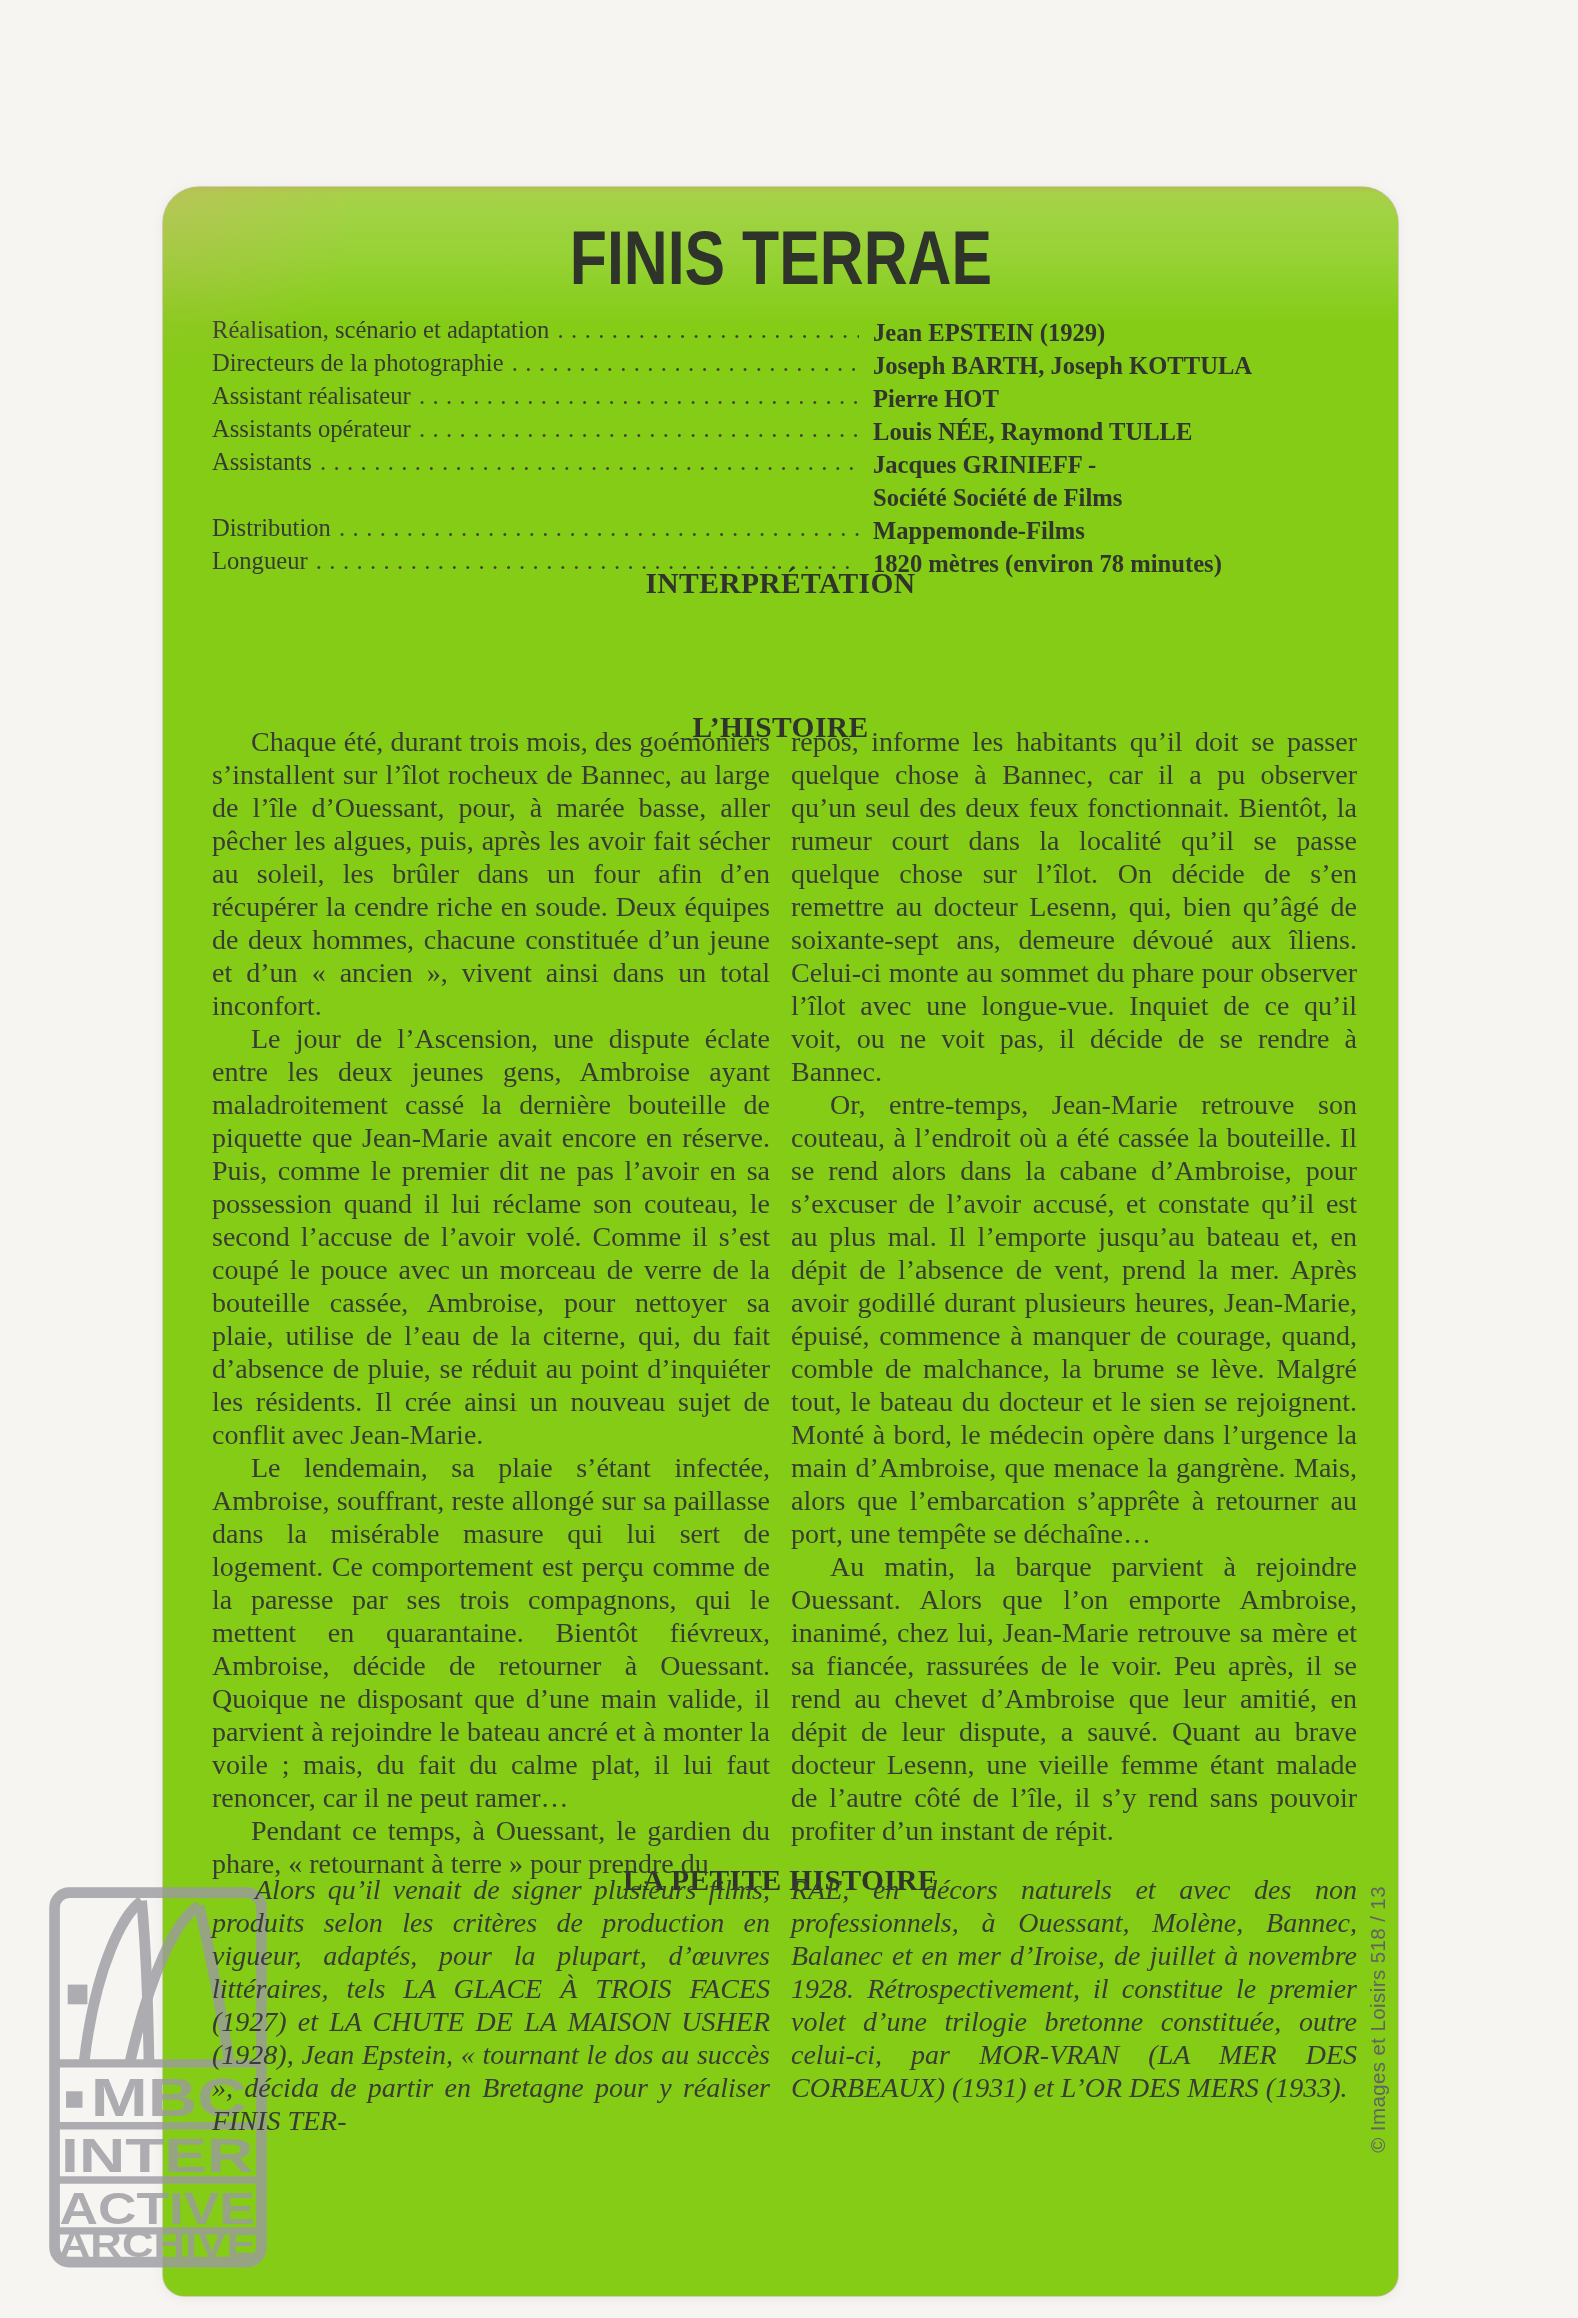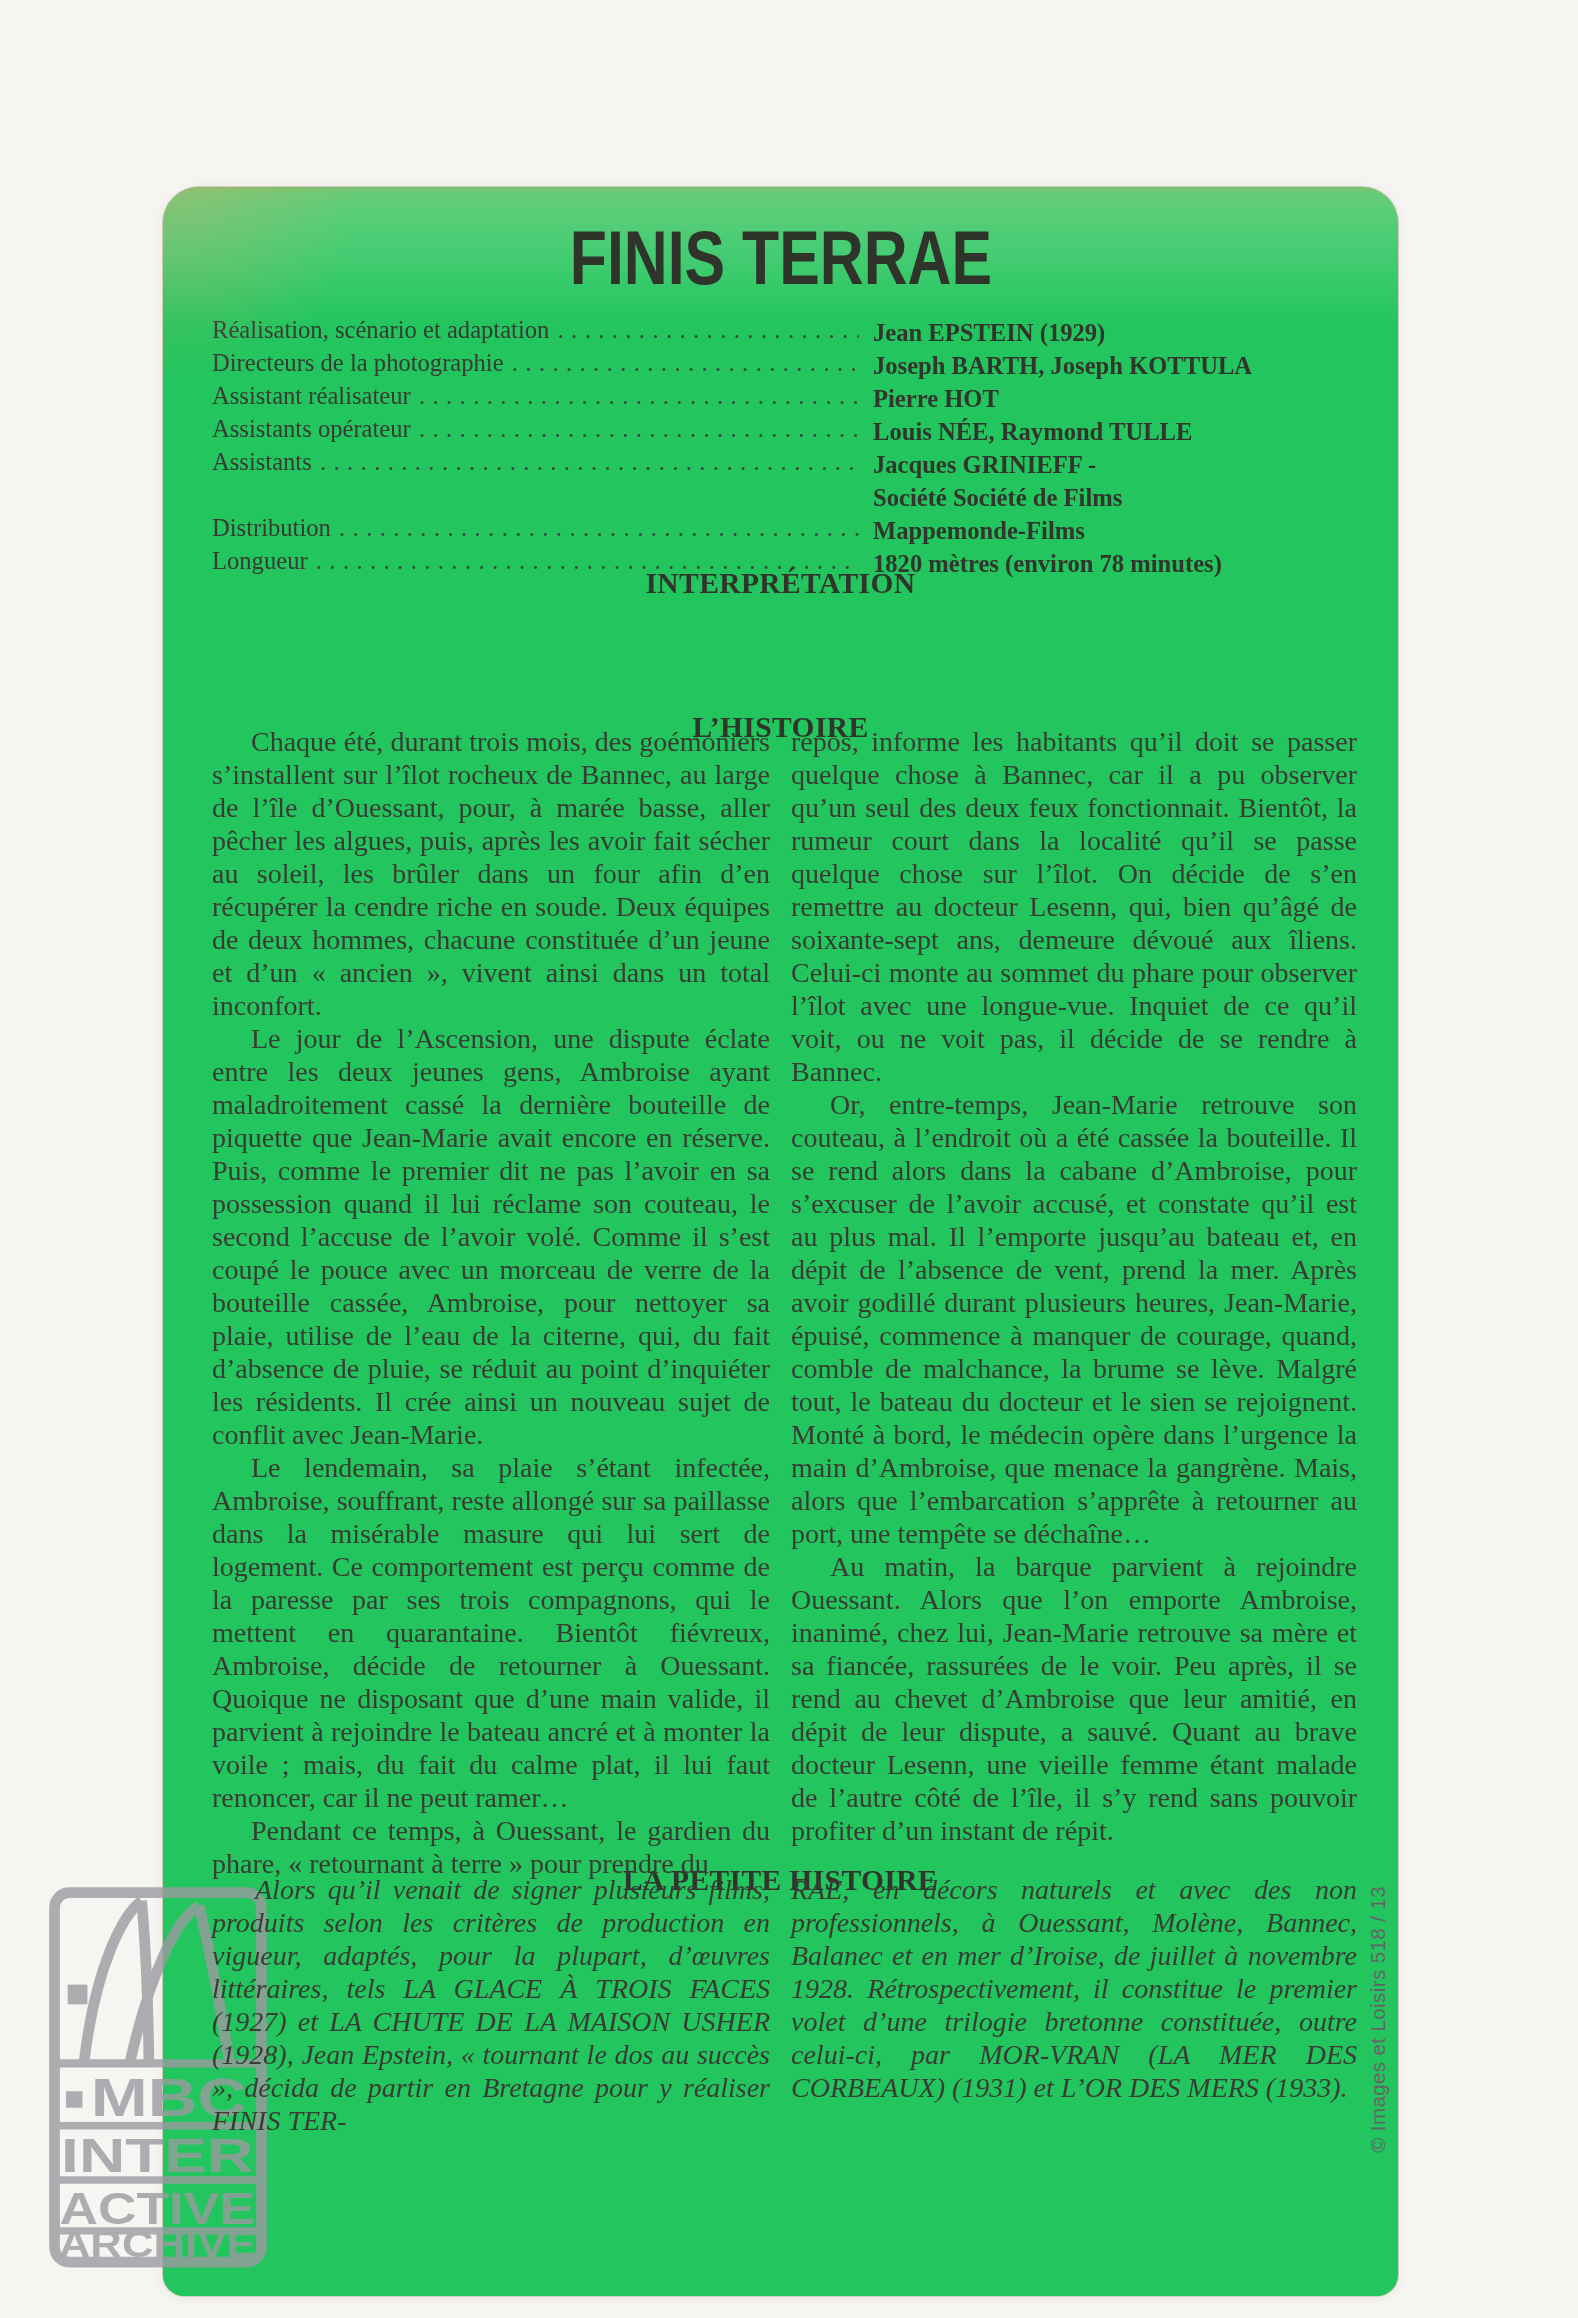--- a/index.html
+++ b/index.html
@@ -7,21 +7,21 @@
     width:1578px;height:2319px;position:relative;
     background:#f6f5f2;
     font-family:"Liberation Serif",serif;
     color:#34382f;
     -webkit-font-smoothing:antialiased;
   }
   .page{position:absolute;inset:0;overflow:hidden;}
   
   .card{
     position:absolute;left:163px;top:187px;width:1235px;height:2109px;
-    background:#22c55e;
+    background:#84cc16;
     border-radius:36px 36px 21.3px 21.3px;
     box-shadow:0 0 0 0.8px rgba(150,140,105,.45), 0 1.6px 11.5px rgba(120,110,80,.10);
   }
   .card::before{ 
     content:"";position:absolute;inset:0;border-radius:inherit;pointer-events:none;
     background:linear-gradient(180deg,
       rgba(216,186,126,.50) 0px, rgba(236,216,168,.34) 6.6px,
       rgba(244,231,198,.26) 24.6px, rgba(249,242,220,.16) 66px,
       rgba(251,250,246,0) 140px);
   }

